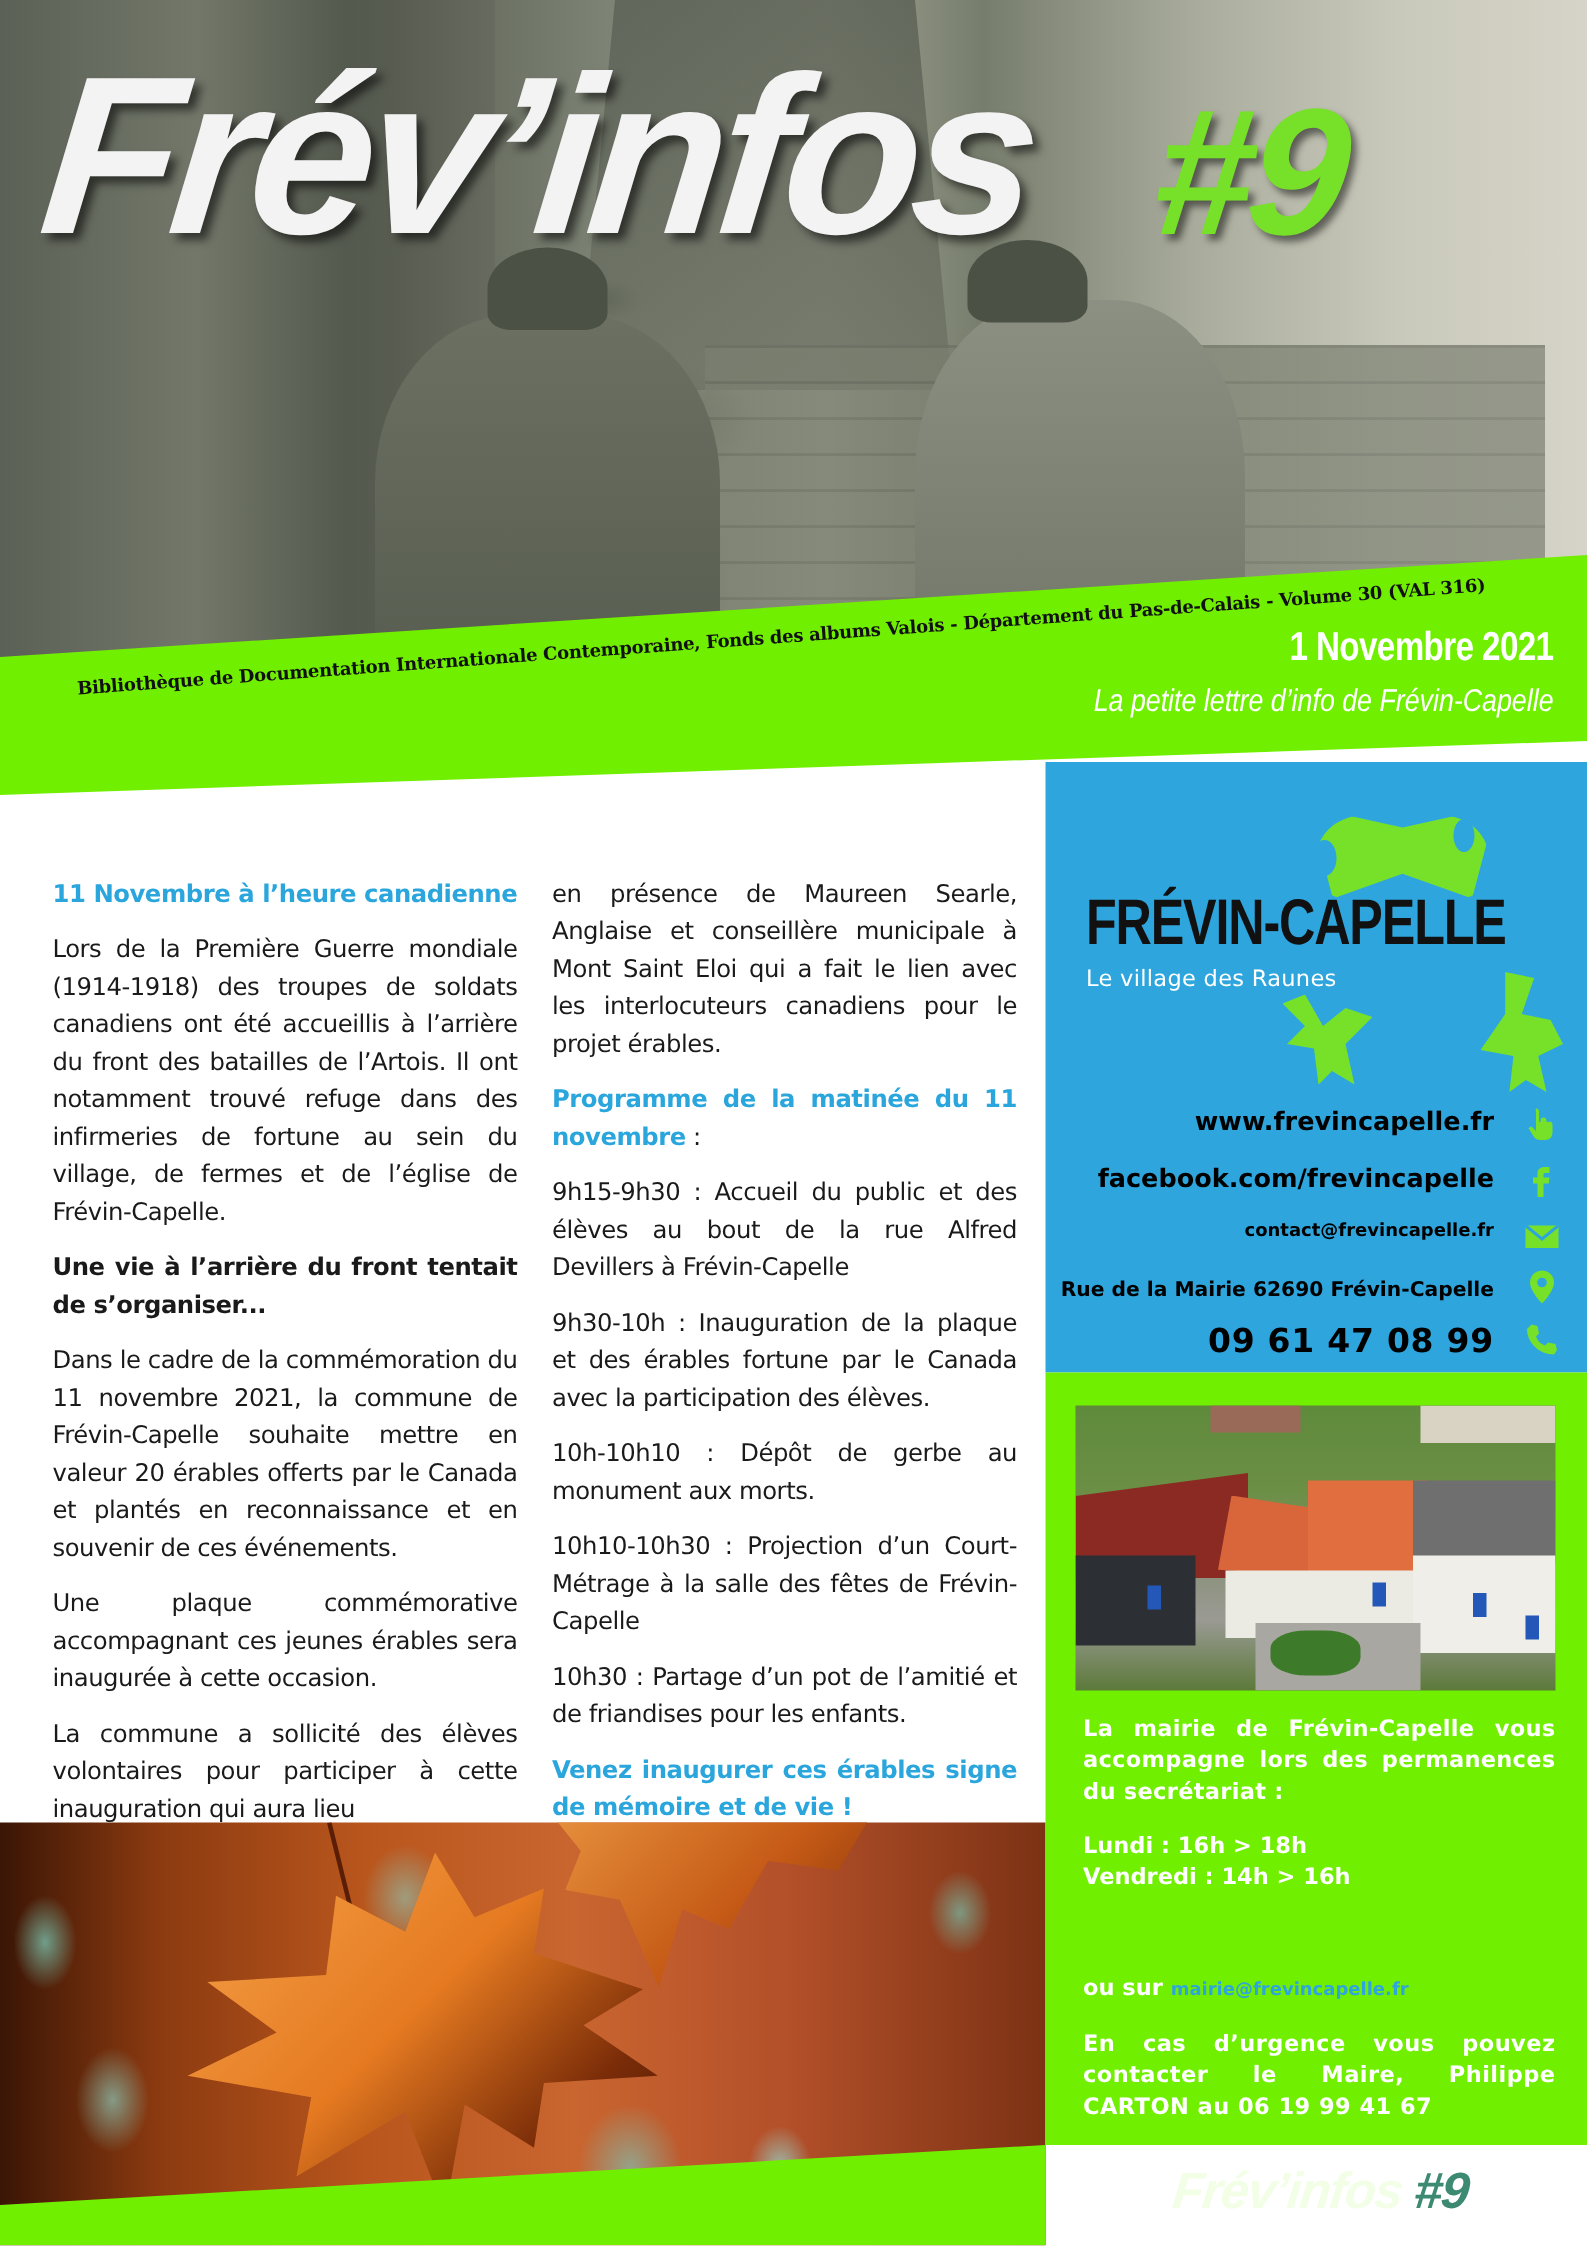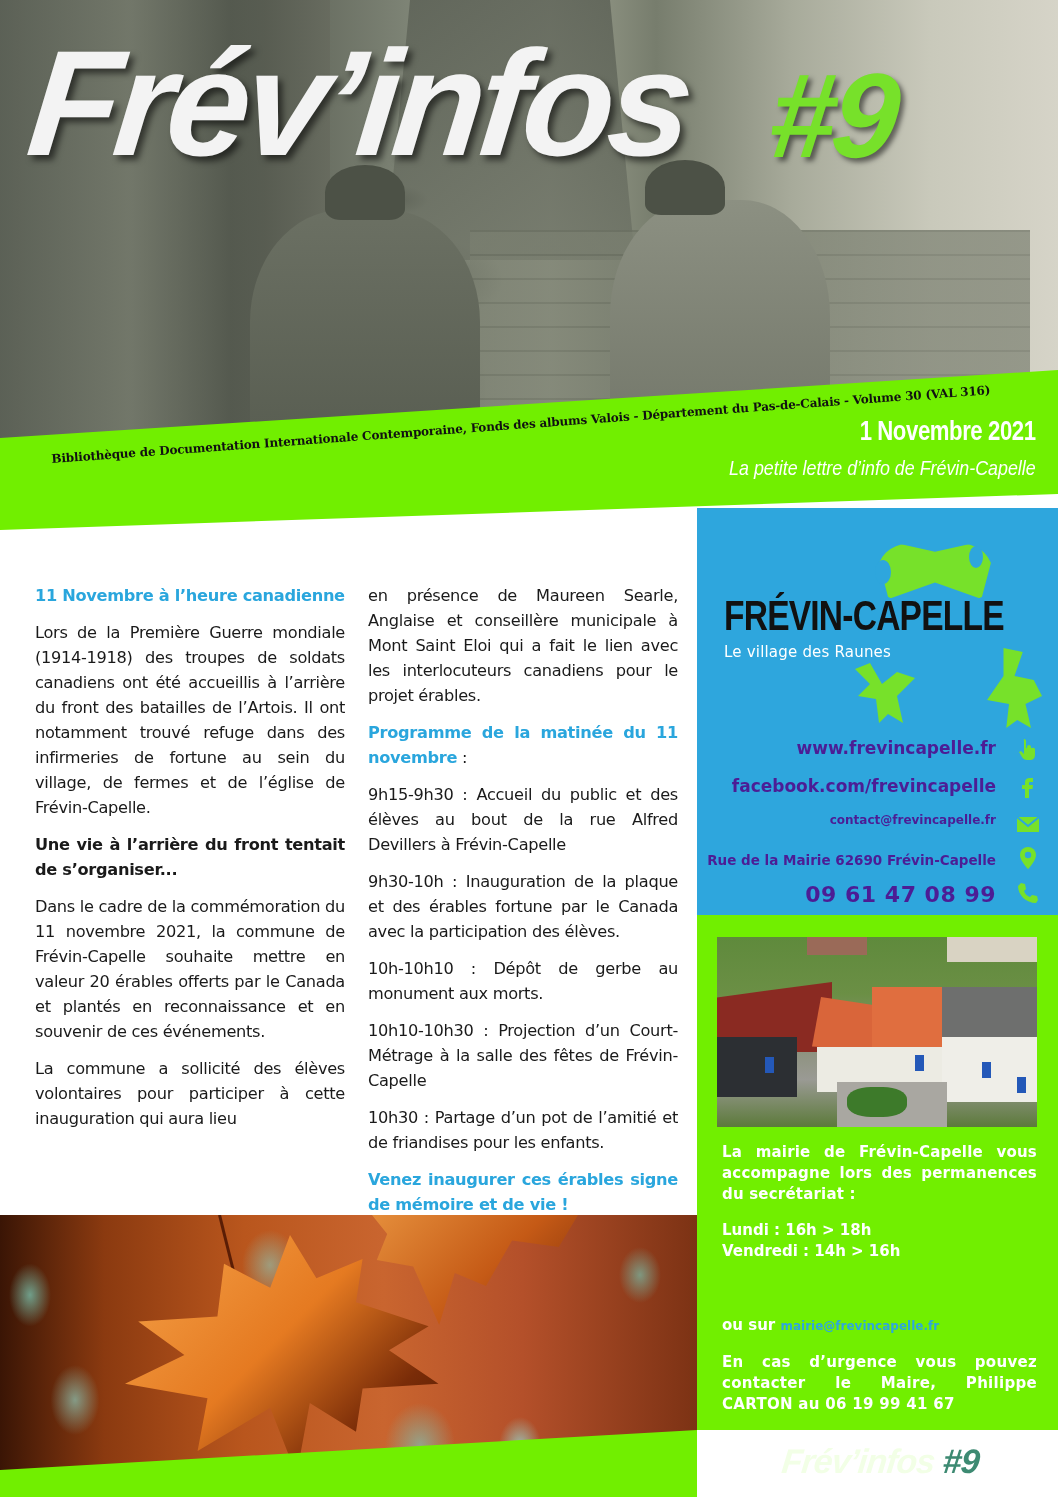--- a/index.html
+++ b/index.html
@@ -130,21 +130,21 @@
   .frog.foot2 { left: 290px; top: 140px; width: 55px; height: 80px; clip-path: polygon(30% 0, 65% 5%, 50% 35%, 85% 40%, 100% 60%, 70% 70%, 80% 100%, 55% 90%, 35% 100%, 40% 70%, 0 65%, 20% 45%, 30% 35%); }
   .logo-name {
     position: absolute; left: 27px; top: 83px;
     font-family: "Liberation Sans", sans-serif; font-weight: 700; font-size: 43px; color: #111;
     letter-spacing: -1px; transform: scaleX(.78); transform-origin: left center; white-space: nowrap;
   }
   .logo-sub {
     position: absolute; left: 27px; top: 135px; font-family: "DejaVu Sans", sans-serif;
     font-size: 15px; color: #ffffff; letter-spacing: .2px; white-space: nowrap;
   }
-  .contact { position: absolute; right: 62px; color: #4c1d95; font-weight: 700; white-space: nowrap; font-family: "DejaVu Sans", sans-serif; }
+  .contact { position: absolute; right: 62px; color: #000000; font-weight: 700; white-space: nowrap; font-family: "DejaVu Sans", sans-serif; }
   .contact.web { top: 230px; font-size: 17px; }
   .contact.fb { top: 268px; font-size: 17px; }
   .contact.mail { top: 305px; font-size: 12px; }
   .contact.addr { top: 344px; font-size: 13.5px; }
   .contact.phone { top: 374px; font-size: 22px; letter-spacing: .5px; }
   .cicon { position: absolute; right: 18px; width: 24px; height: 24px; color: #77e12a; font-weight: 700; text-align: center; }
   .cicon svg { width: 24px; height: 24px; display: block; }
   .ci-web { top: 229px; } .ci-fb { top: 267px; } .ci-mail { top: 304px; } .ci-pin { top: 338px; } .ci-phone { top: 373px; }
 
   .green-panel { position: absolute; left: 697px; top: 915px; width: 361px; height: 515px; background: #71ef00; padding-left: 18px; }
@@ -198,20 +198,21 @@
 <div class="green-band"></div>
 <div class="credit">Bibliothèque de Documentation Internationale Contemporaine, Fonds des albums Valois - Département du Pas-de-Calais - Volume 30 (VAL 316)</div>
 <div class="date">1 Novembre 2021</div>
 <div class="tagline">La petite lettre d’info de Frévin-Capelle</div>
 
 <div class="col col1">
   <p class="h-blue">11 Novembre à l’heure canadienne</p>
   <p>Lors de la Première Guerre mondiale (1914-1918) des troupes de soldats canadiens ont été accueillis à l’arrière du front des batailles de l’Artois. Il ont notamment trouvé refuge dans des infirmeries de fortune au sein du village, de fermes et de l’église de Frévin-Capelle.</p>
   <p class="h-bold">Une vie à l’arrière du front tentait de s’organiser...</p>
   <p>Dans le cadre de la commémoration du 11 novembre 2021, la commune de Frévin-Capelle souhaite mettre en valeur 20 érables offerts par le Canada et plantés en reconnaissance et en souvenir de ces événements.</p>
+  <p>Une plaque commémorative accompagnant ces jeunes érables sera inaugurée à cette occasion.</p>
   <p>La commune a sollicité des élèves volontaires pour participer à cette inauguration qui aura lieu</p>
 </div>
 
 <div class="col col2">
   <p>en présence de Maureen Searle, Anglaise et conseillère municipale à Mont Saint Eloi qui a fait le lien avec les interlocuteurs canadiens pour le projet érables.</p>
   <p><span class="h-blue">Programme de la matinée du 11 novembre</span><span> :</span></p>
   <p>9h15-9h30 : Accueil du public et des élèves au bout de la rue Alfred Devillers à Frévin-Capelle</p>
   <p>9h30-10h : Inauguration de la plaque et des érables fortune par le Canada avec la participation des élèves.</p>
   <p>10h-10h10 : Dépôt de gerbe au monument aux morts.</p>
   <p>10h10-10h30 : Projection d’un Court-Métrage à la salle des fêtes de Frévin-Capelle</p>

